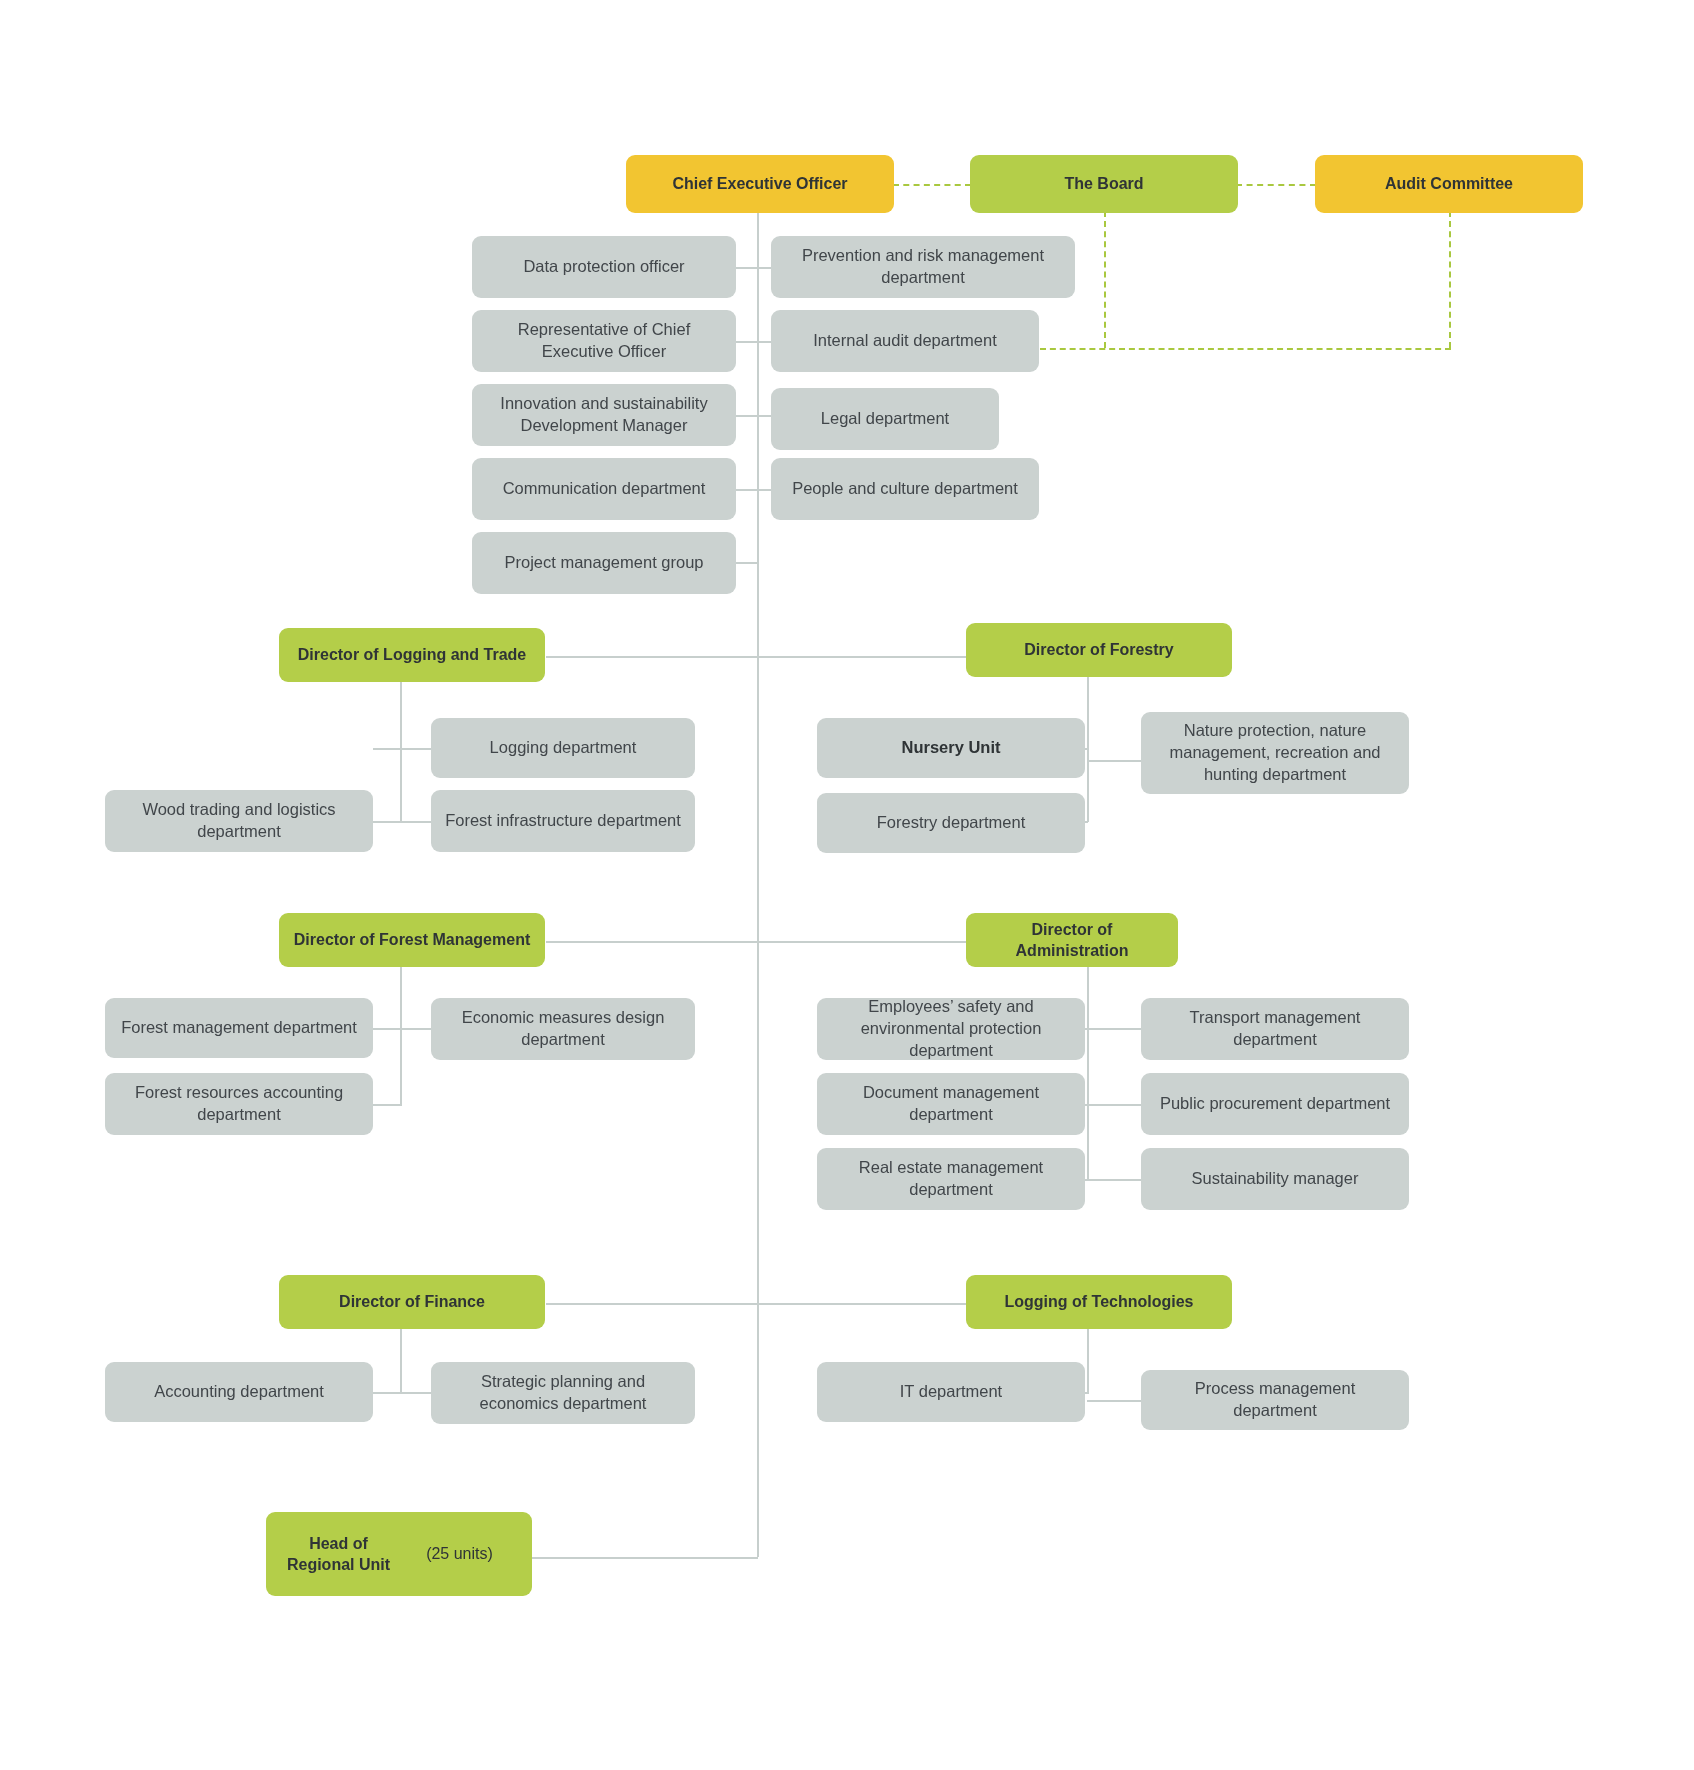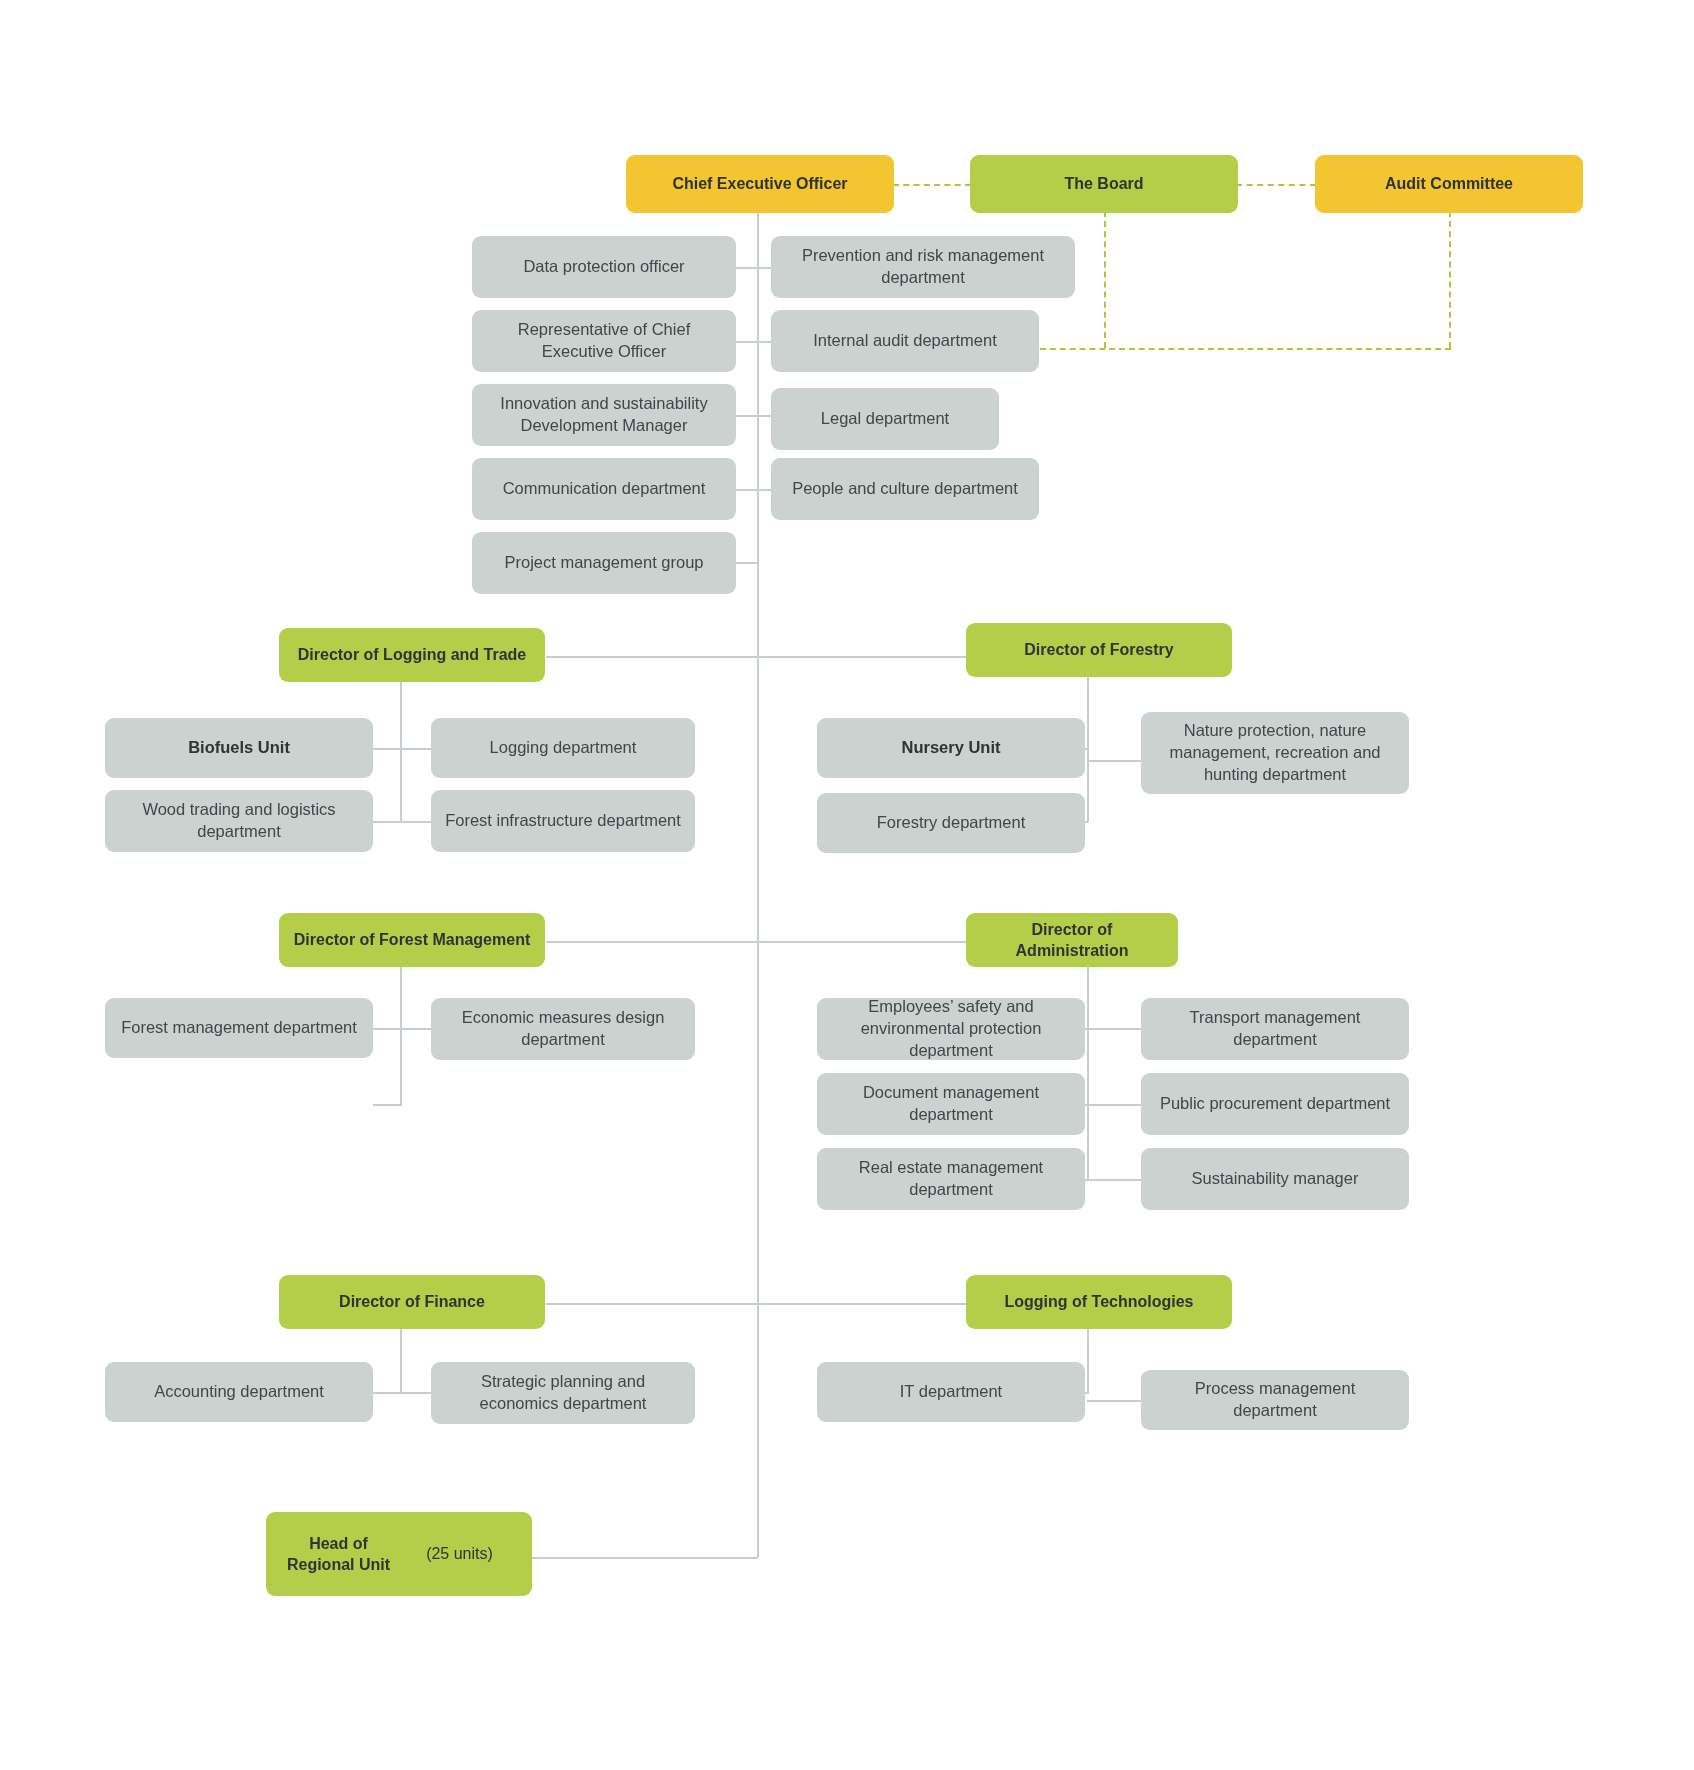--- a/index.html
+++ b/index.html
@@ -139,23 +139,20 @@
   <div class="node n-gray" style="left:771px;top:388px;width:228px;height:62px;">
     <span>Legal department</span>
   </div>
   <div class="node n-gray" style="left:771px;top:458px;width:268px;height:62px;">
     <span>People and culture department</span>
   </div>
 
   <div class="node n-green" style="left:279px;top:628px;width:266px;height:54px;">
     <span>Director of Logging and Trade</span>
   </div>
-  <div class="node n-gray bold" style="left:105px;top:718px;width:268px;height:60px;">
-    <span>Biofuels Unit</span>
-  </div>
   <div class="node n-gray" style="left:105px;top:790px;width:268px;height:62px;">
     <span>Wood trading and logistics department</span>
   </div>
   <div class="node n-gray" style="left:431px;top:718px;width:264px;height:60px;">
     <span>Logging department</span>
   </div>
   <div class="node n-gray" style="left:431px;top:790px;width:264px;height:62px;">
     <span>Forest infrastructure department</span>
   </div>
 
@@ -170,20 +167,23 @@
   </div>
   <div class="node n-gray" style="left:1141px;top:712px;width:268px;height:82px;">
     <span>Nature protection, nature management, recreation and hunting department</span>
   </div>
 
   <div class="node n-green" style="left:279px;top:913px;width:266px;height:54px;">
     <span>Director of Forest Management</span>
   </div>
   <div class="node n-gray" style="left:105px;top:998px;width:268px;height:60px;">
     <span>Forest management department</span>
+  </div>
+  <div class="node n-gray" style="left:105px;top:1073px;width:268px;height:62px;">
+    <span>Forest resources accounting department</span>
   </div>
   <div class="node n-gray" style="left:431px;top:998px;width:264px;height:62px;">
     <span>Economic measures design department</span>
   </div>
 
   <div class="node n-green" style="left:966px;top:913px;width:212px;height:54px;">
     <span>Director of Administration</span>
   </div>
   <div class="node n-gray" style="left:817px;top:998px;width:268px;height:62px;">
     <span>Employees’ safety and environmental protection department</span>

